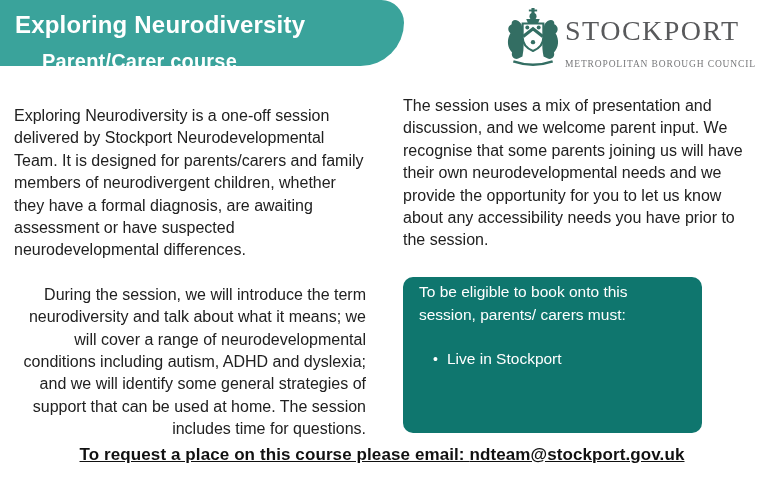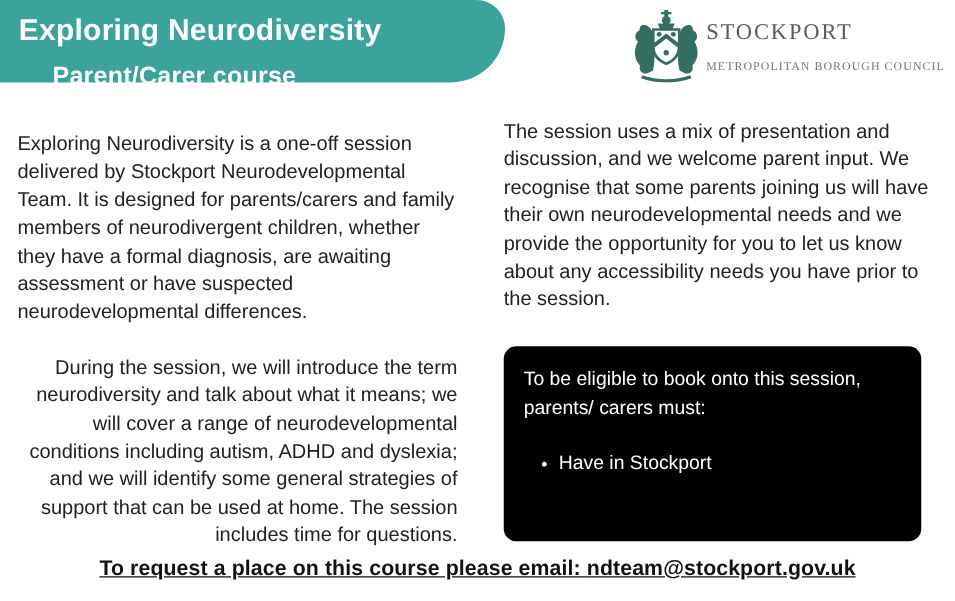--- a/index.html
+++ b/index.html
@@ -45,21 +45,21 @@
   .logo {
     position: absolute;
     left: 505px; top: 8px;
     display: flex;
     align-items: flex-start;
   }
   .logo-crest { width: 56px; height: 58px; flex: 0 0 auto; }
   .logo-textblock { margin-left: 4px; padding-top: 8px; }
   .logo-name {
     font-family: "Liberation Serif", serif;
-    font-size: 18px;
+    font-size: 28px;
     color: #58595b;
     letter-spacing: 1.5px;
     line-height: 1.05;
     white-space: nowrap;
   }
   .logo-sub {
     font-family: "Liberation Serif", serif;
     font-size: 9.5px;
     color: #77787a;
     letter-spacing: 0.85px;
@@ -75,25 +75,25 @@
     color: #212121;
   }
   .col-left { left: 14px; top: 105px; width: 352px; }
   .col-left p + p { margin-top: 22px; text-align: right; }
   .col-right { left: 403px; top: 95px; width: 358px; }
 
   
   .eligibility-box {
     position: absolute;
     left: 403px; top: 277px;
-    width: 334px; height: 156px;
-    background: #000000;
+    width: 299px; height: 156px;
+    background: #0f766e;
     border-radius: 10px;
     color: #ffffff;
-    padding: 16px 16px 12px 16px;
+    padding: 4px 16px 12px 16px;
     font-size: 15.5px;
     line-height: 22.5px;
   }
   .eligibility-box ul {
     list-style: none;
     margin-top: 22px;
     padding-left: 28px;
   }
   .eligibility-box li {
     position: relative;
@@ -165,21 +165,21 @@
     <p>During the session, we will introduce the term neurodiversity and talk about what it means; we will cover a range of neurodevelopmental conditions including autism, ADHD and dyslexia; and we will identify some general strategies of support that can be used at home. The session includes time for questions.</p>
   </div>
 
   <div class="body-text col-right">
     <p>The session uses a mix of presentation and discussion, and we welcome parent input. We recognise that some parents joining us will have their own neurodevelopmental needs and we provide the opportunity for you to let us know about any accessibility needs you have prior to the session.</p>
   </div>
 
   <div class="eligibility-box">
     <div>To be eligible to book onto this session, parents/ carers must:</div>
     <ul>
-        <li>Have in Stockport</li>
+        <li>Live in Stockport</li>
       </ul>
   </div>
 
   <div class="footer-line">
     <span>To request a place on this course please email: </span><span>ndteam@stockport.gov.uk</span>
   </div>
 
 </div>
 
 </body></html>

